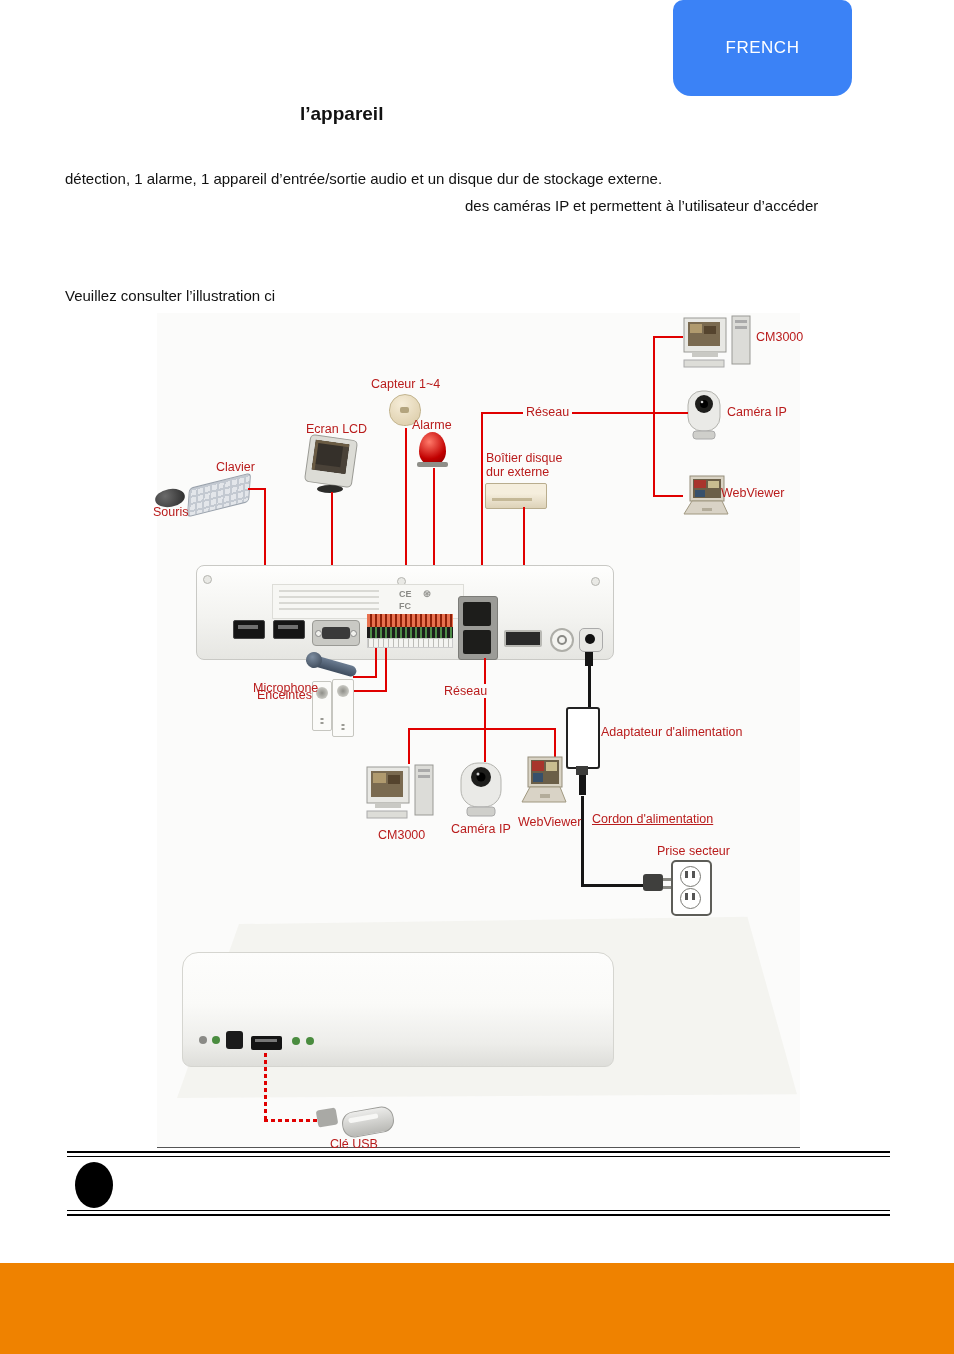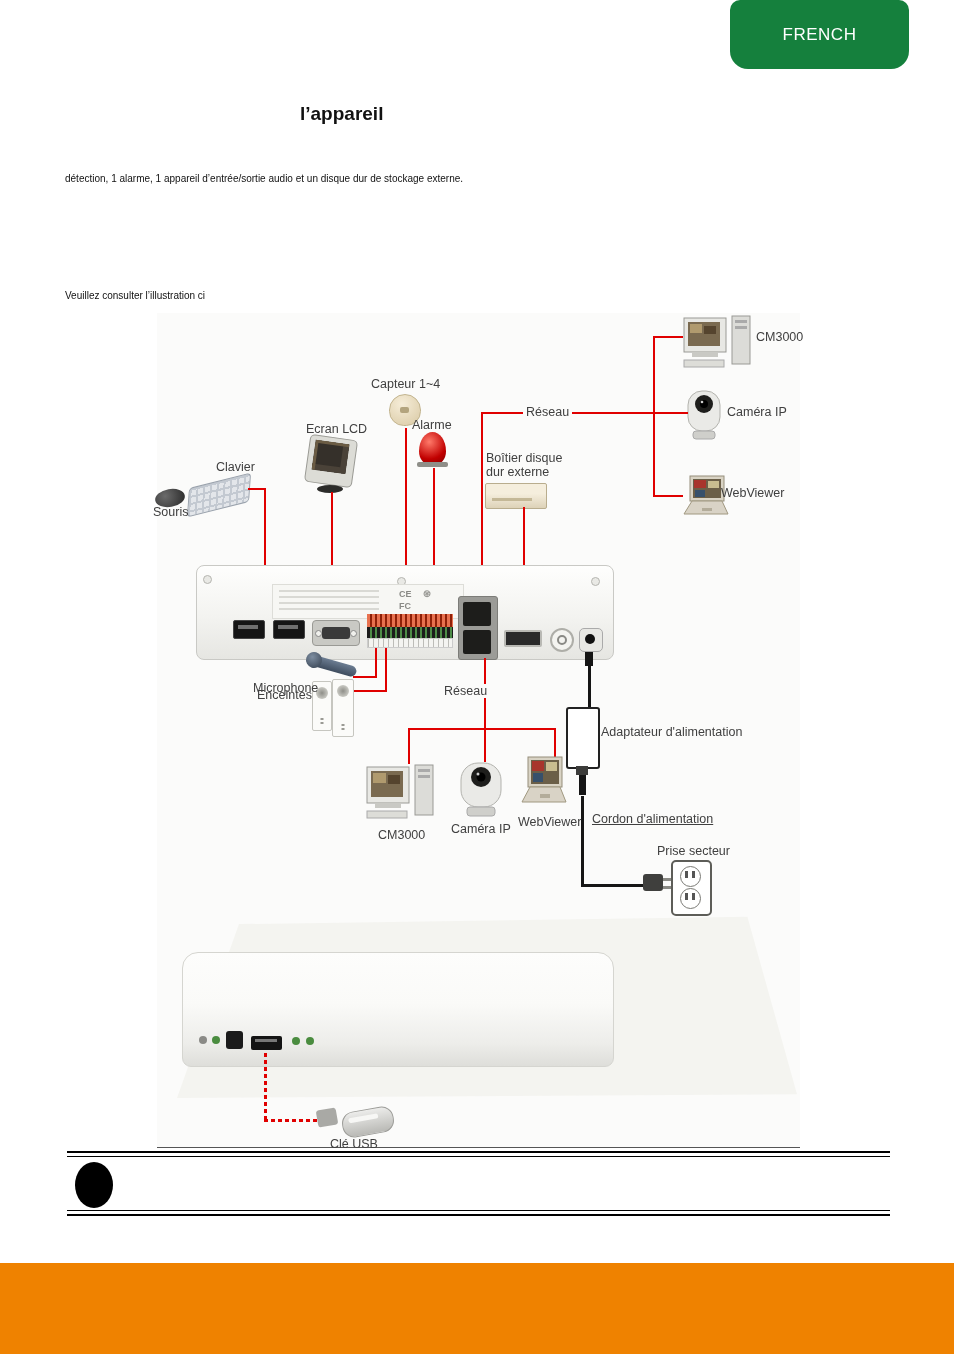--- a/index.html
+++ b/index.html
@@ -1,29 +1,29 @@
 <!DOCTYPE html>
 <html><head>
 <meta charset="utf-8">
 <style>
   html,body{margin:0;padding:0;background:#ffffff;}
   .page{position:relative;width:954px;height:1354px;background:#ffffff;overflow:hidden;
         font-family:"Liberation Sans", sans-serif;color:#111;}
   .abs{position:absolute;}
   
-  .tab{left:730px;top:0;width:179px;height:69px;background:#15803d;
+  .tab{left:673px;top:0;width:179px;height:96px;background:#3b82f6;
        border-radius:10px 10px 18px 18px;display:flex;align-items:center;justify-content:center;}
   .tab span{color:#fff;font-size:17px;letter-spacing:.5px;}
   
   .title{left:300px;top:103px;font-size:19px;font-weight:bold;}
-  .body-line{font-size:10px;line-height:18px;white-space:nowrap;}
+  .body-line{font-size:15px;line-height:18px;white-space:nowrap;}
   
   .diagram{left:157px;top:313px;width:643px;height:834px;background:#fbfbfa;
            border-bottom:1px solid #555;}
-  .lbl{position:absolute;font-size:12.5px;color:#404040;white-space:nowrap;}
+  .lbl{position:absolute;font-size:12.5px;color:#b91c1c;white-space:nowrap;}
   .lbl2{line-height:14px;}
   .rline{position:absolute;background:#E00000;}
   .kline{position:absolute;background:#151515;}
   .dotv{position:absolute;width:3px;background-image:repeating-linear-gradient(180deg,#E00000 0 4px,transparent 4px 7px);}
   .doth{position:absolute;height:3px;background-image:repeating-linear-gradient(90deg,#E00000 0 4px,transparent 4px 7px);}
   
   .rearbox{left:39px;top:252px;width:416px;height:93px;border:1px solid #c9c9c5;border-radius:8px;
            background:linear-gradient(180deg,#fefefd 0%,#f3f3f0 55%,#e6e6e2 100%);}
   .screw{position:absolute;width:7px;height:7px;border-radius:50%;border:1px solid #b5b5b0;background:#e9e9e5;}
   .sticker{left:115px;top:271px;width:190px;height:33px;background:#f7f7f4;border:1px solid #ddddd8;}
@@ -110,20 +110,21 @@
 <body>
 
 <div class="page">
 
   <div class="abs tab">
     <span>FRENCH</span>
   </div>
 
   <div class="abs title">l’appareil</div>
   <div class="abs body-line" style="left:65px;top:170px;">détection, 1 alarme, 1 appareil d’entrée/sortie audio et un disque dur de stockage externe.</div>
+  <div class="abs body-line" style="left:465px;top:197px;">des caméras IP et permettent à l’utilisateur d’accéder</div>
   <div class="abs body-line" style="left:65px;top:287px;">Veuillez consulter l’illustration ci</div>
 
   <div class="abs diagram">
 
     <div class="abs surface"></div>
 
     <div class="abs" style="left:30px;top:168px;">
         <div class="abs kbd"></div>
       </div>
     <div class="abs mouse" style="left:-2px;top:176px;"></div>

